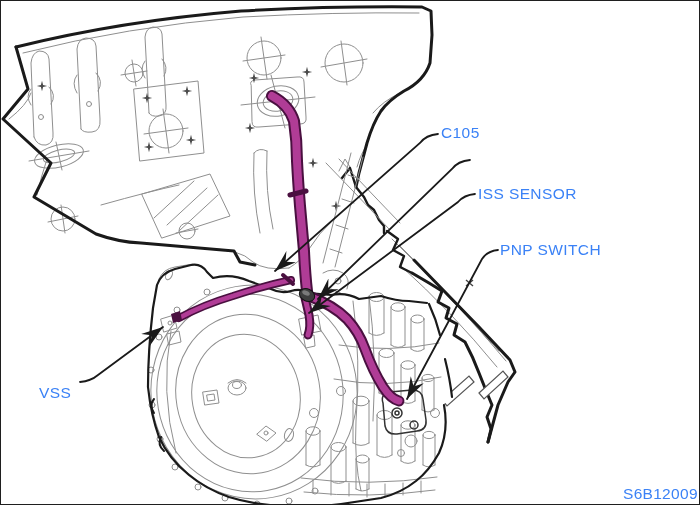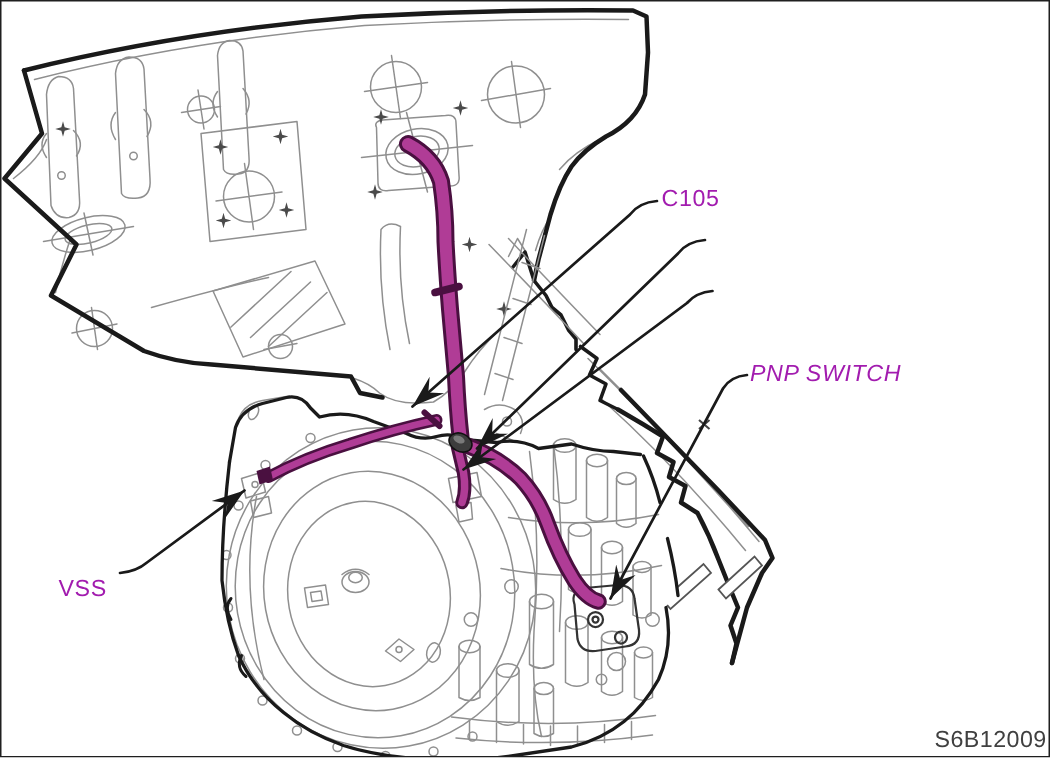--- a/index.html
+++ b/index.html
@@ -3,24 +3,24 @@
 <meta charset="utf-8">
 <style>
   html,body{margin:0;padding:0;background:#fff;}
   .stage{
     position:relative;width:700px;height:505px;background:#fff;
     border:1px solid #1f1f1f;box-sizing:border-box;overflow:hidden;
     font-family:"Liberation Sans",sans-serif;
   }
   .stage svg{position:absolute;left:0;top:0;}
   .lbl{
-    position:absolute;font-size:15.5px;letter-spacing:.4px;color:#a21caf;
+    position:absolute;font-size:15.5px;letter-spacing:.4px;color:#3b82f6;
     white-space:nowrap;line-height:1;
   }
-  .figcode{position:absolute;font-size:15.5px;color:#404040;letter-spacing:.3px;white-space:nowrap;}
+  .figcode{position:absolute;font-size:15.5px;color:#3b82f6;letter-spacing:.3px;white-space:nowrap;}
   .harness-out{stroke:var(--harness-outline,#4a1040);fill:none;stroke-linecap:round;stroke-linejoin:round;}
   .harness-in{stroke:var(--harness,#b03c96);fill:none;stroke-linecap:round;stroke-linejoin:round;}
   .ink{stroke:var(--ink,#1a1a1a);fill:none;stroke-linejoin:round;stroke-linecap:round;}
   .det{stroke:var(--detail,#8f8f8f);fill:none;stroke-linejoin:round;stroke-linecap:round;stroke-width:1;}
   .leader{stroke:var(--ink,#1a1a1a);stroke-width:1.8;fill:none;stroke-linecap:round;}
 </style>
 </head>
 <body>
 
 <div class="stage">
@@ -254,17 +254,18 @@
   <g>
     <path class="leader" marker-end="url(#arw)" d="M437,133 Q425,134 419,142 L274,270"></path>
     <path class="leader" marker-end="url(#arw)" d="M469,159 Q457,160 451,168 L317,298"></path>
     <path class="leader" marker-end="url(#arw)" d="M474,193 Q463,194 457,201 L308,312"></path>
     <path class="leader" marker-end="url(#arw)" d="M497,249 Q486,250 481,258 L406,398"></path>
     <path class="leader" marker-end="url(#arw)" d="M79,381 Q90,380 97,374 L162,326"></path>
   </g>
 </svg>
 
 <div class="lbl" style="left:440px;top:124px;">C105</div>
-<div class="lbl" style="left:499px;top:241px;font-style:italic;">PNP SWITCH</div>
+<div class="lbl" style="left:477px;top:185px;">ISS SENSOR</div>
+<div class="lbl" style="left:499px;top:241px;">PNP SWITCH</div>
 <div class="lbl" style="left:38px;top:352px;margin-top:32px;">VSS</div>
 <div class="figcode" style="left:622px;top:484px;">S6B12009</div>
 
 </div>
 
 </body></html>

